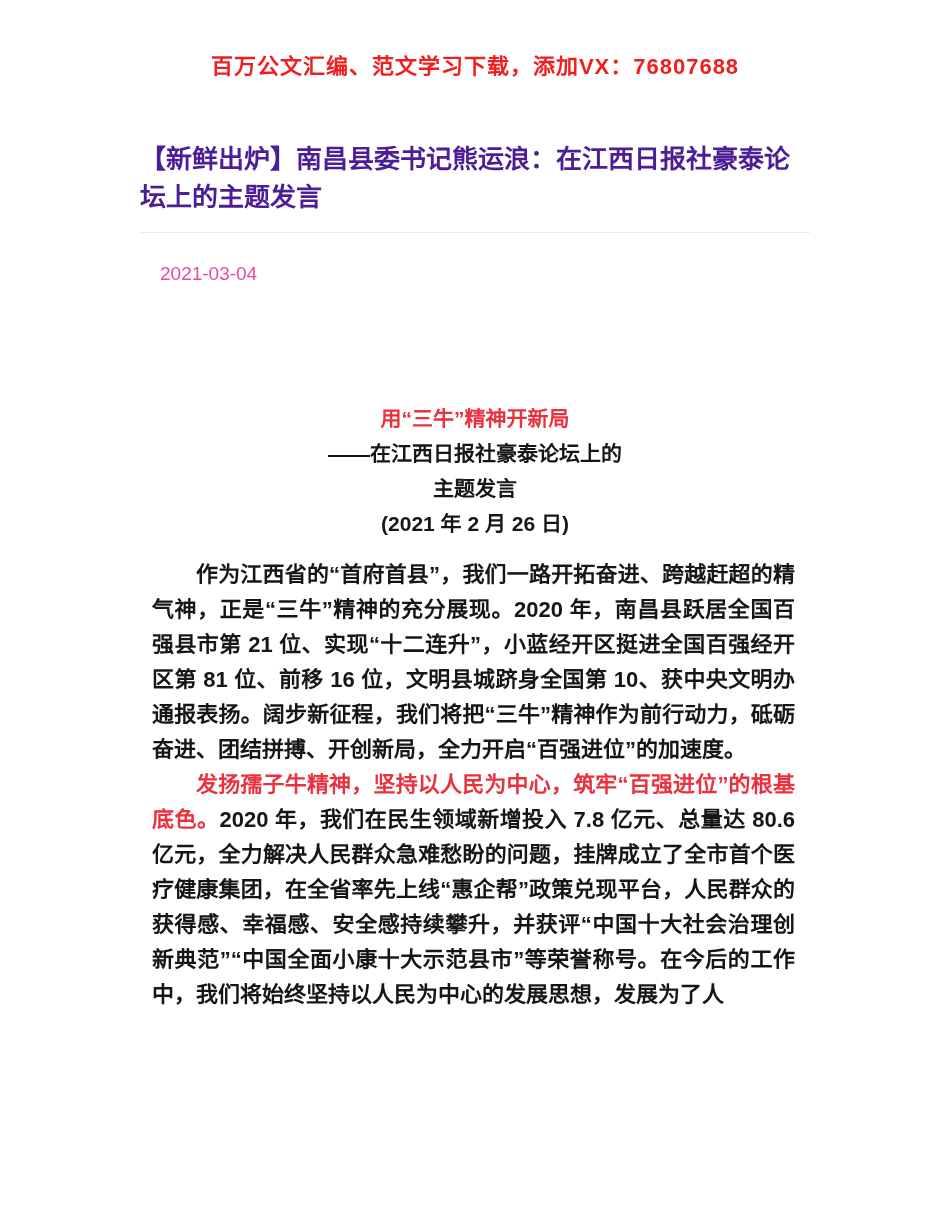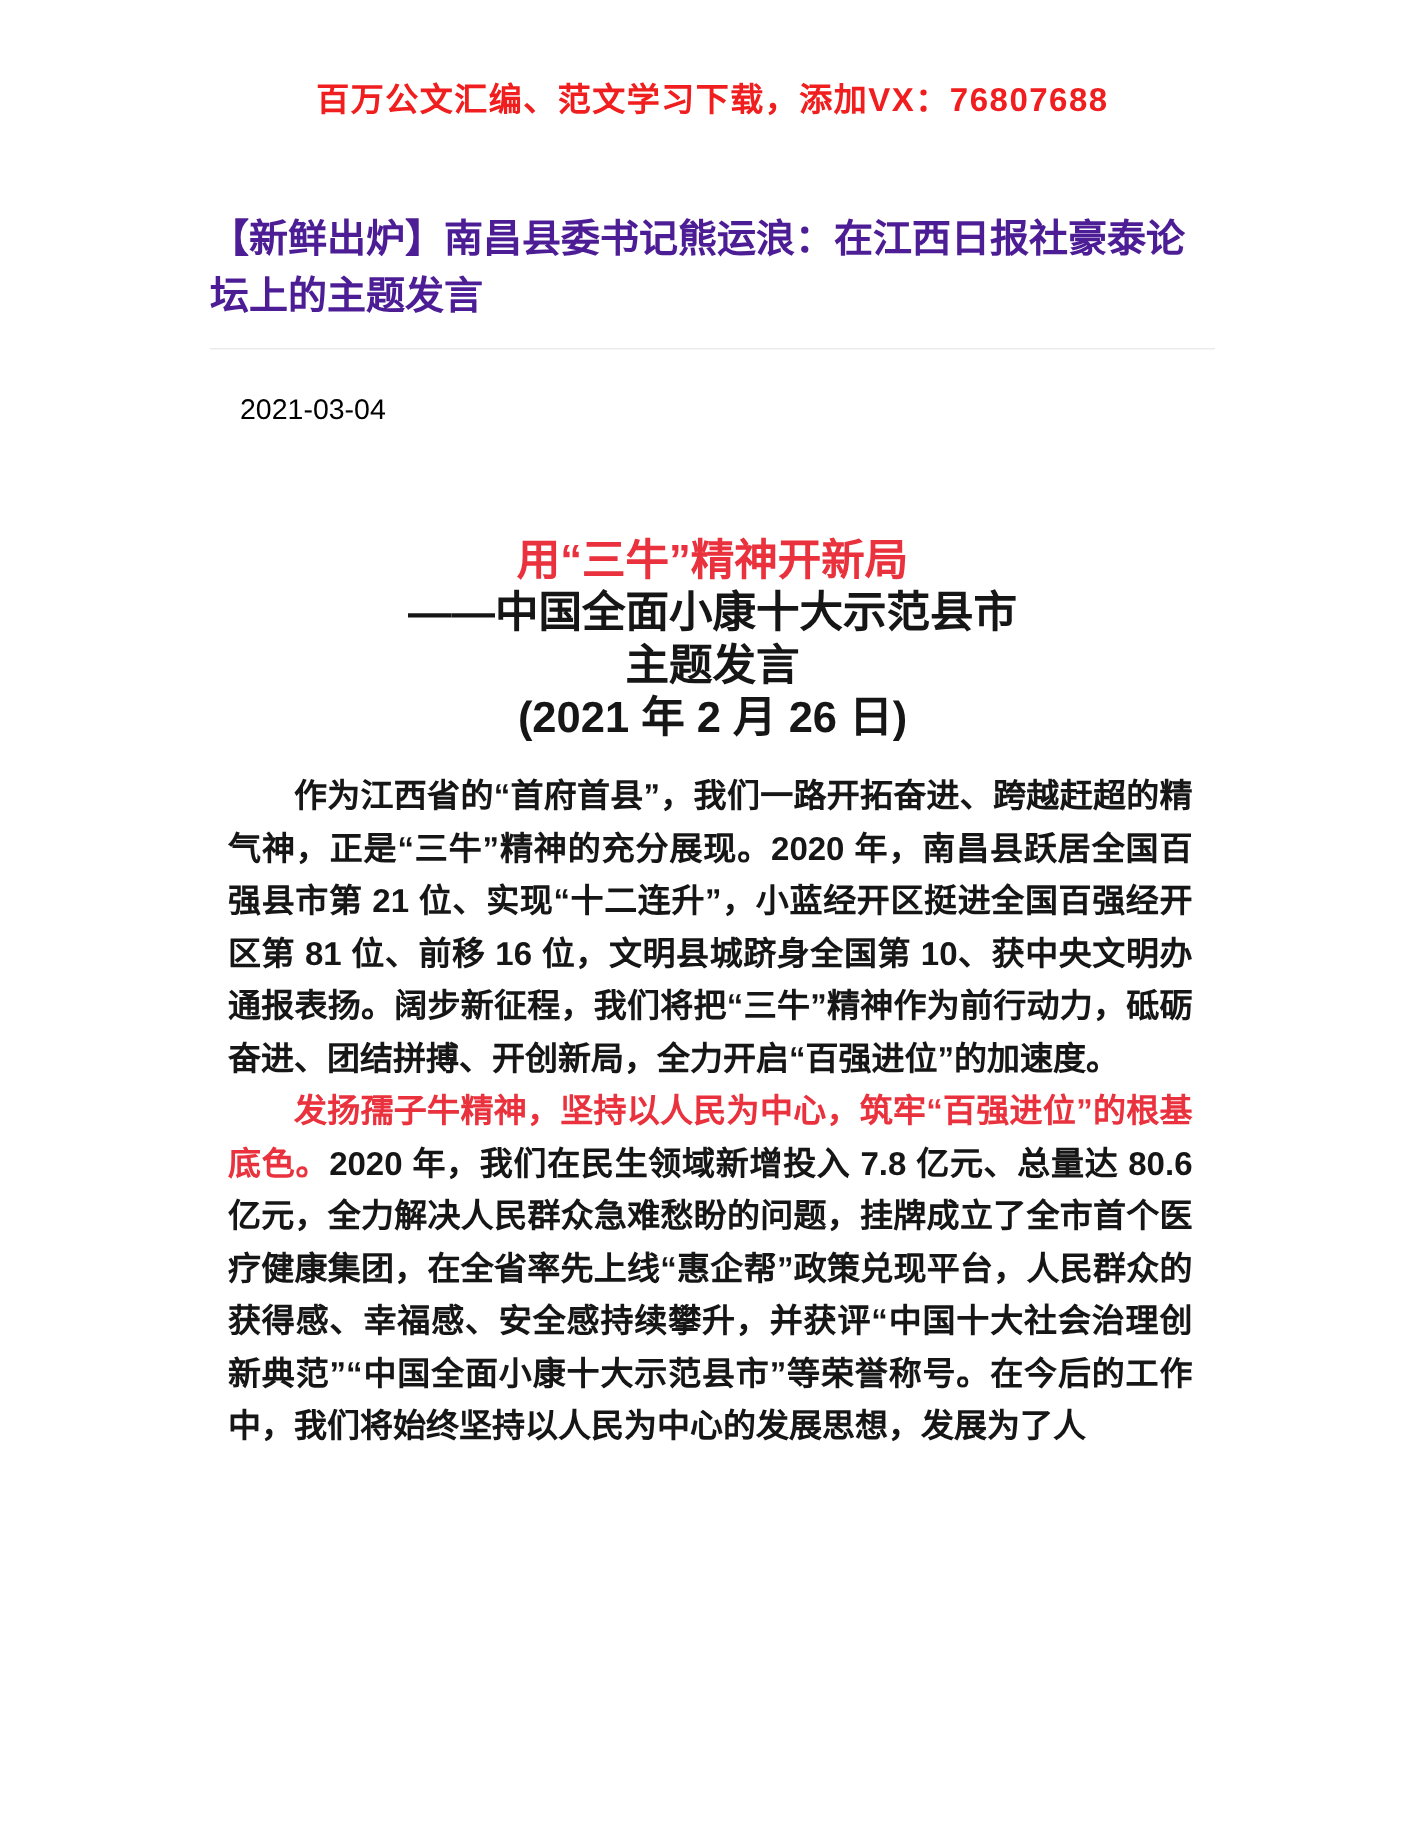--- a/index.html
+++ b/index.html
@@ -38,26 +38,26 @@
   }
   .divider {
     border: none;
     border-top: 1px solid #ebebeb;
     margin: 16px 0 0 0;
   }
   .publish-date {
     margin-top: 30px;
     padding-left: 20px;
     font-size: 19px;
-    color: #000000;
+    color: #ec4899;
   }
   .speech-head {
-    margin-top: 72px;
+    margin-top: 116px;
     text-align: center;
-    font-size: 29px;
+    font-size: 21px;
     line-height: 35px;
     font-weight: 700;
     color: #161616;
   }
   .speech-head .red-line {
     color: #e9323d;
   }
   .speech-body {
     margin-top: 16px;
     padding: 0 15px 0 12px;
@@ -85,21 +85,21 @@
   <div class="content">
 
     <h1 class="article-title">【新鲜出炉】南昌县委书记熊运浪：在江西日报社豪泰论坛上的主题发言</h1>
 
     <hr class="divider">
 
     <div class="publish-date">2021-03-04</div>
 
     <div class="speech-head">
       <div class="red-line">用“三牛”精神开新局</div>
-      <div>——中国全面小康十大示范县市</div>
+      <div>——在江西日报社豪泰论坛上的</div>
       <div>主题发言</div>
       <div>(2021 年 2 月 26 日)</div>
     </div>
 
     <div class="speech-body">
       <p>
         <span>作为江西省的“首府首县”，我们一路开拓奋进、跨越赶超的精气神，正是“三牛”精神的充分展现。2020 年，南昌县跃居全国百强县市第 21 位、实现“十二连升”，小蓝经开区挺进全国百强经开区第 81 位、前移 16 位，文明县城跻身全国第 10、获中央文明办通报表扬。阔步新征程，我们将把“三牛”精神作为前行动力，砥砺奋进、团结拼搏、开创新局，全力开启“百强进位”的加速度。</span>
       </p>
       <p>
         <span class="lead-red">发扬孺子牛精神，坚持以人民为中心，筑牢“百强进位”的根基底色。</span><span>2020 年，我们在民生领域新增投入 7.8 亿元、总量达 80.6 亿元，全力解决人民群众急难愁盼的问题，挂牌成立了全市首个医疗健康集团，在全省率先上线“惠企帮”政策兑现平台，人民群众的获得感、幸福感、安全感持续攀升，并获评“中国十大社会治理创新典范”“中国全面小康十大示范县市”等荣誉称号。在今后的工作中，我们将始终坚持以人民为中心的发展思想，发展为了人</span>

